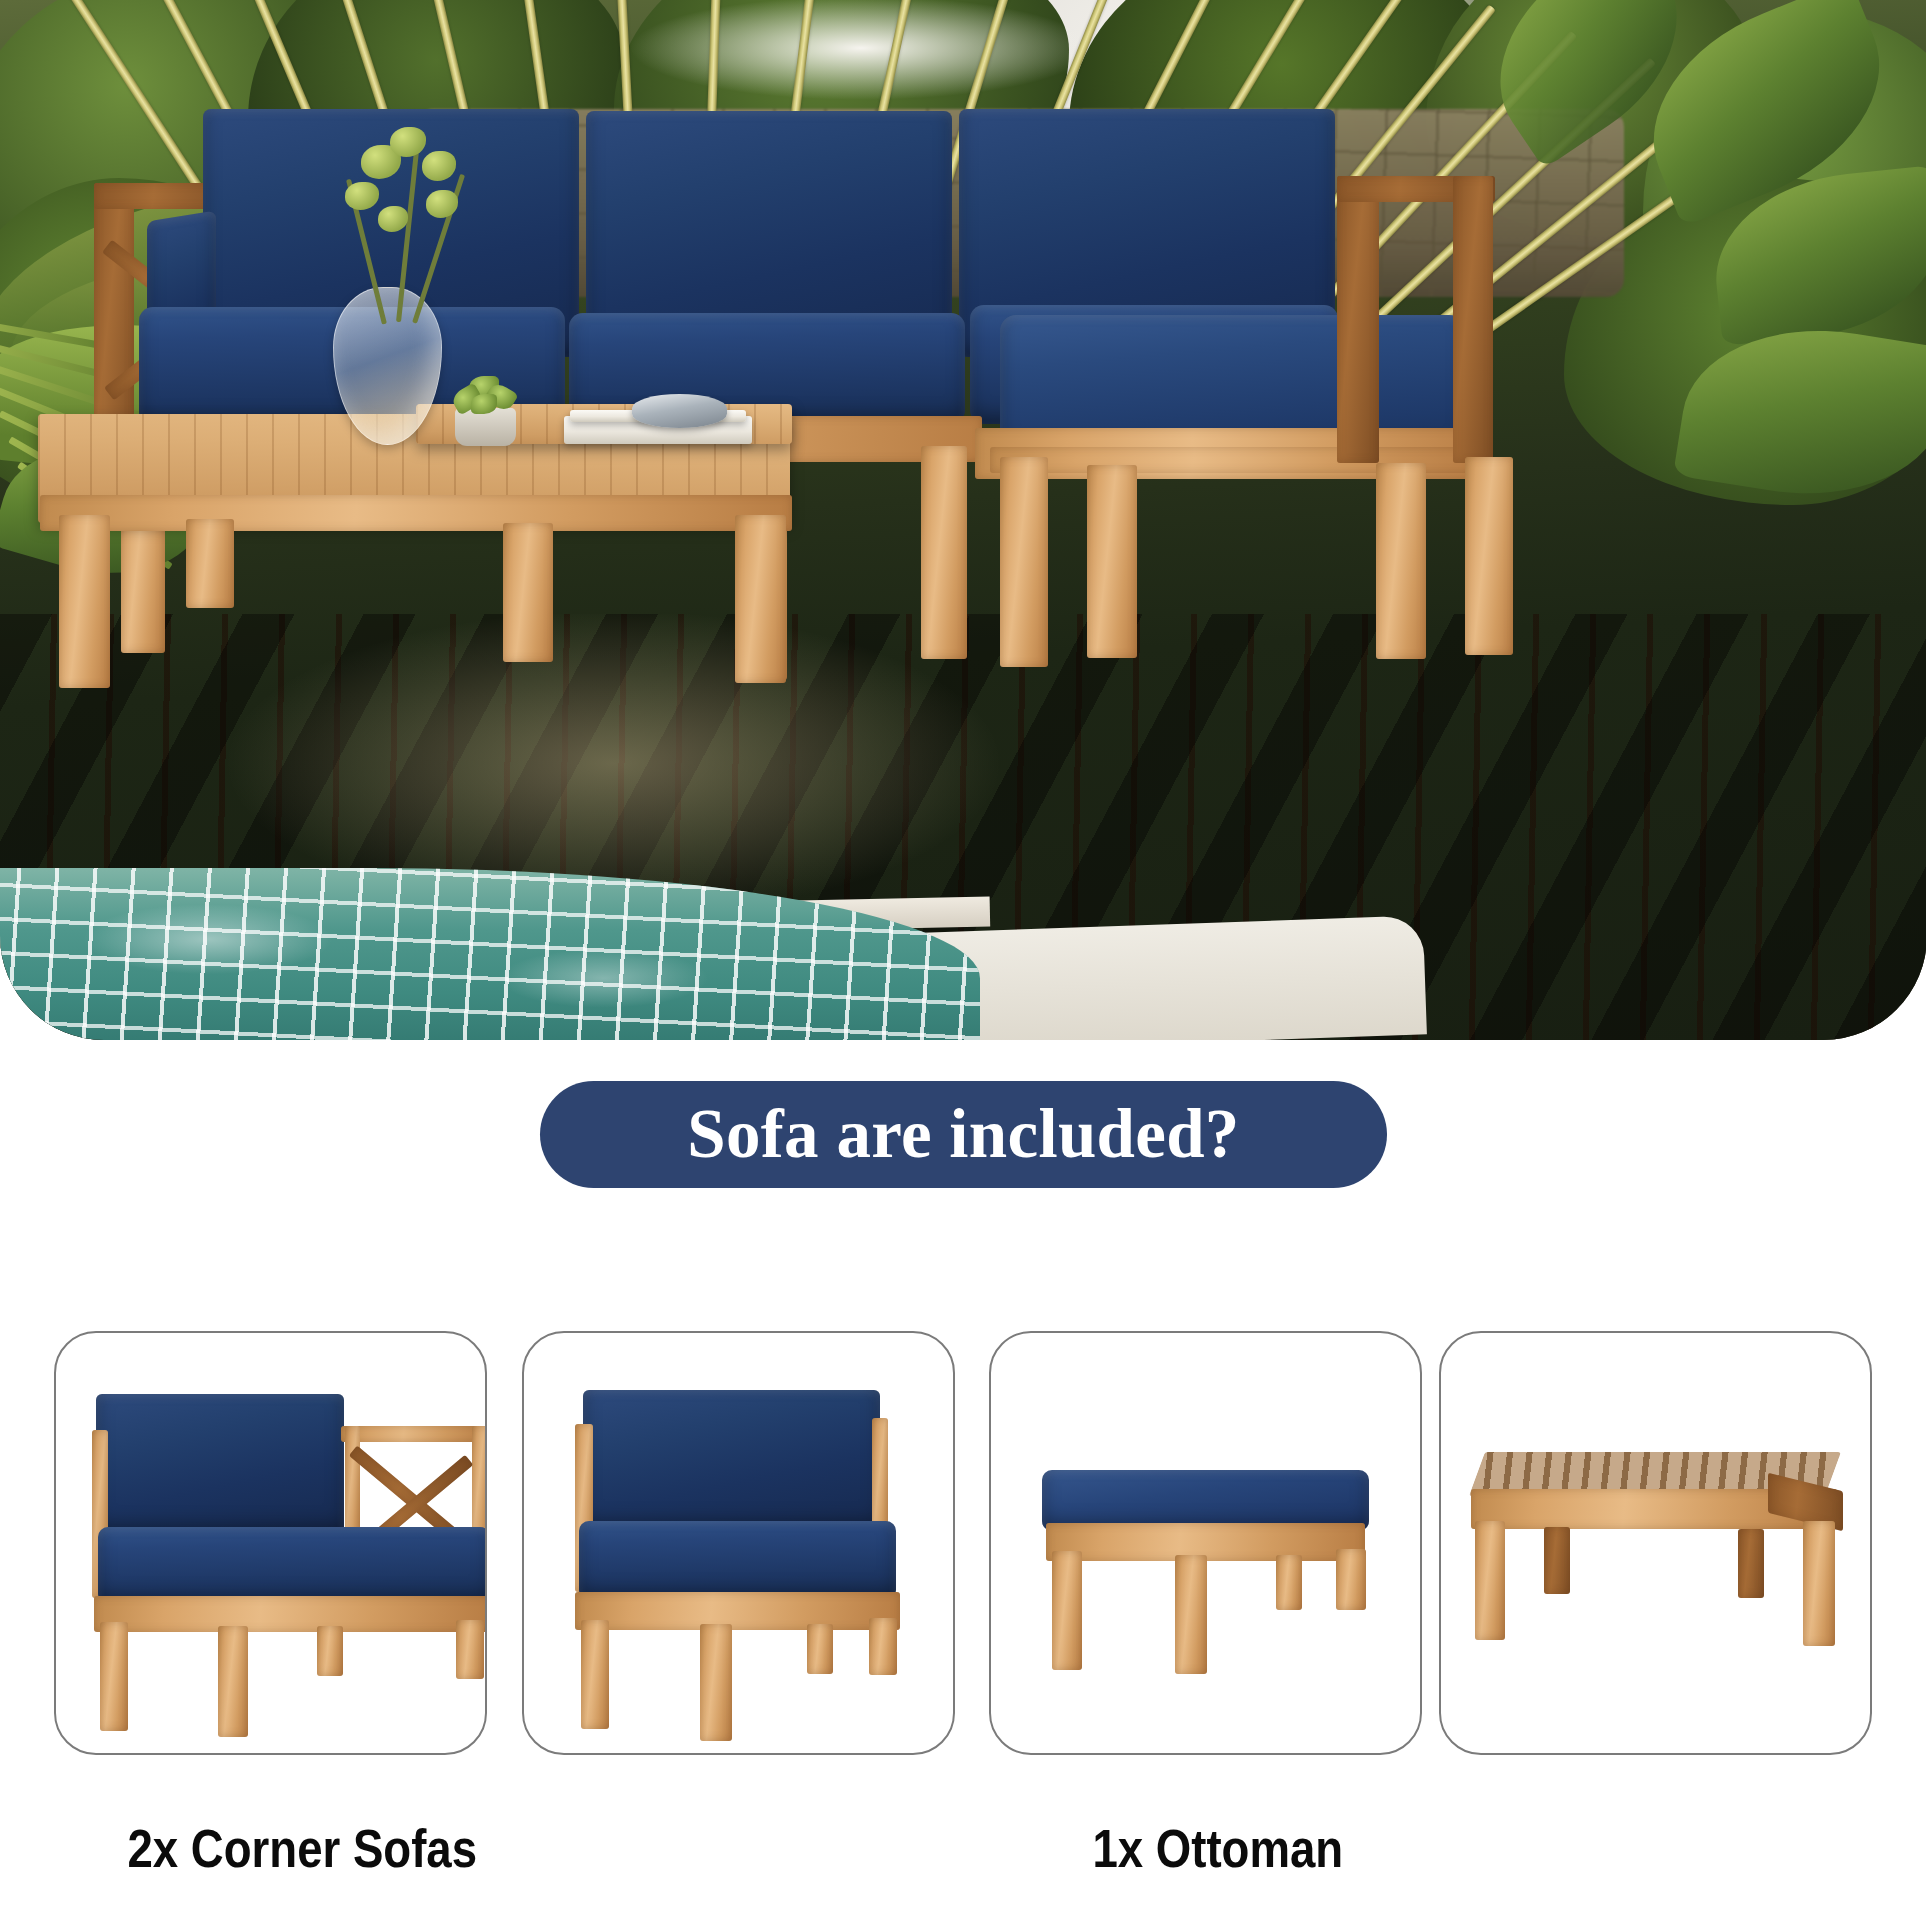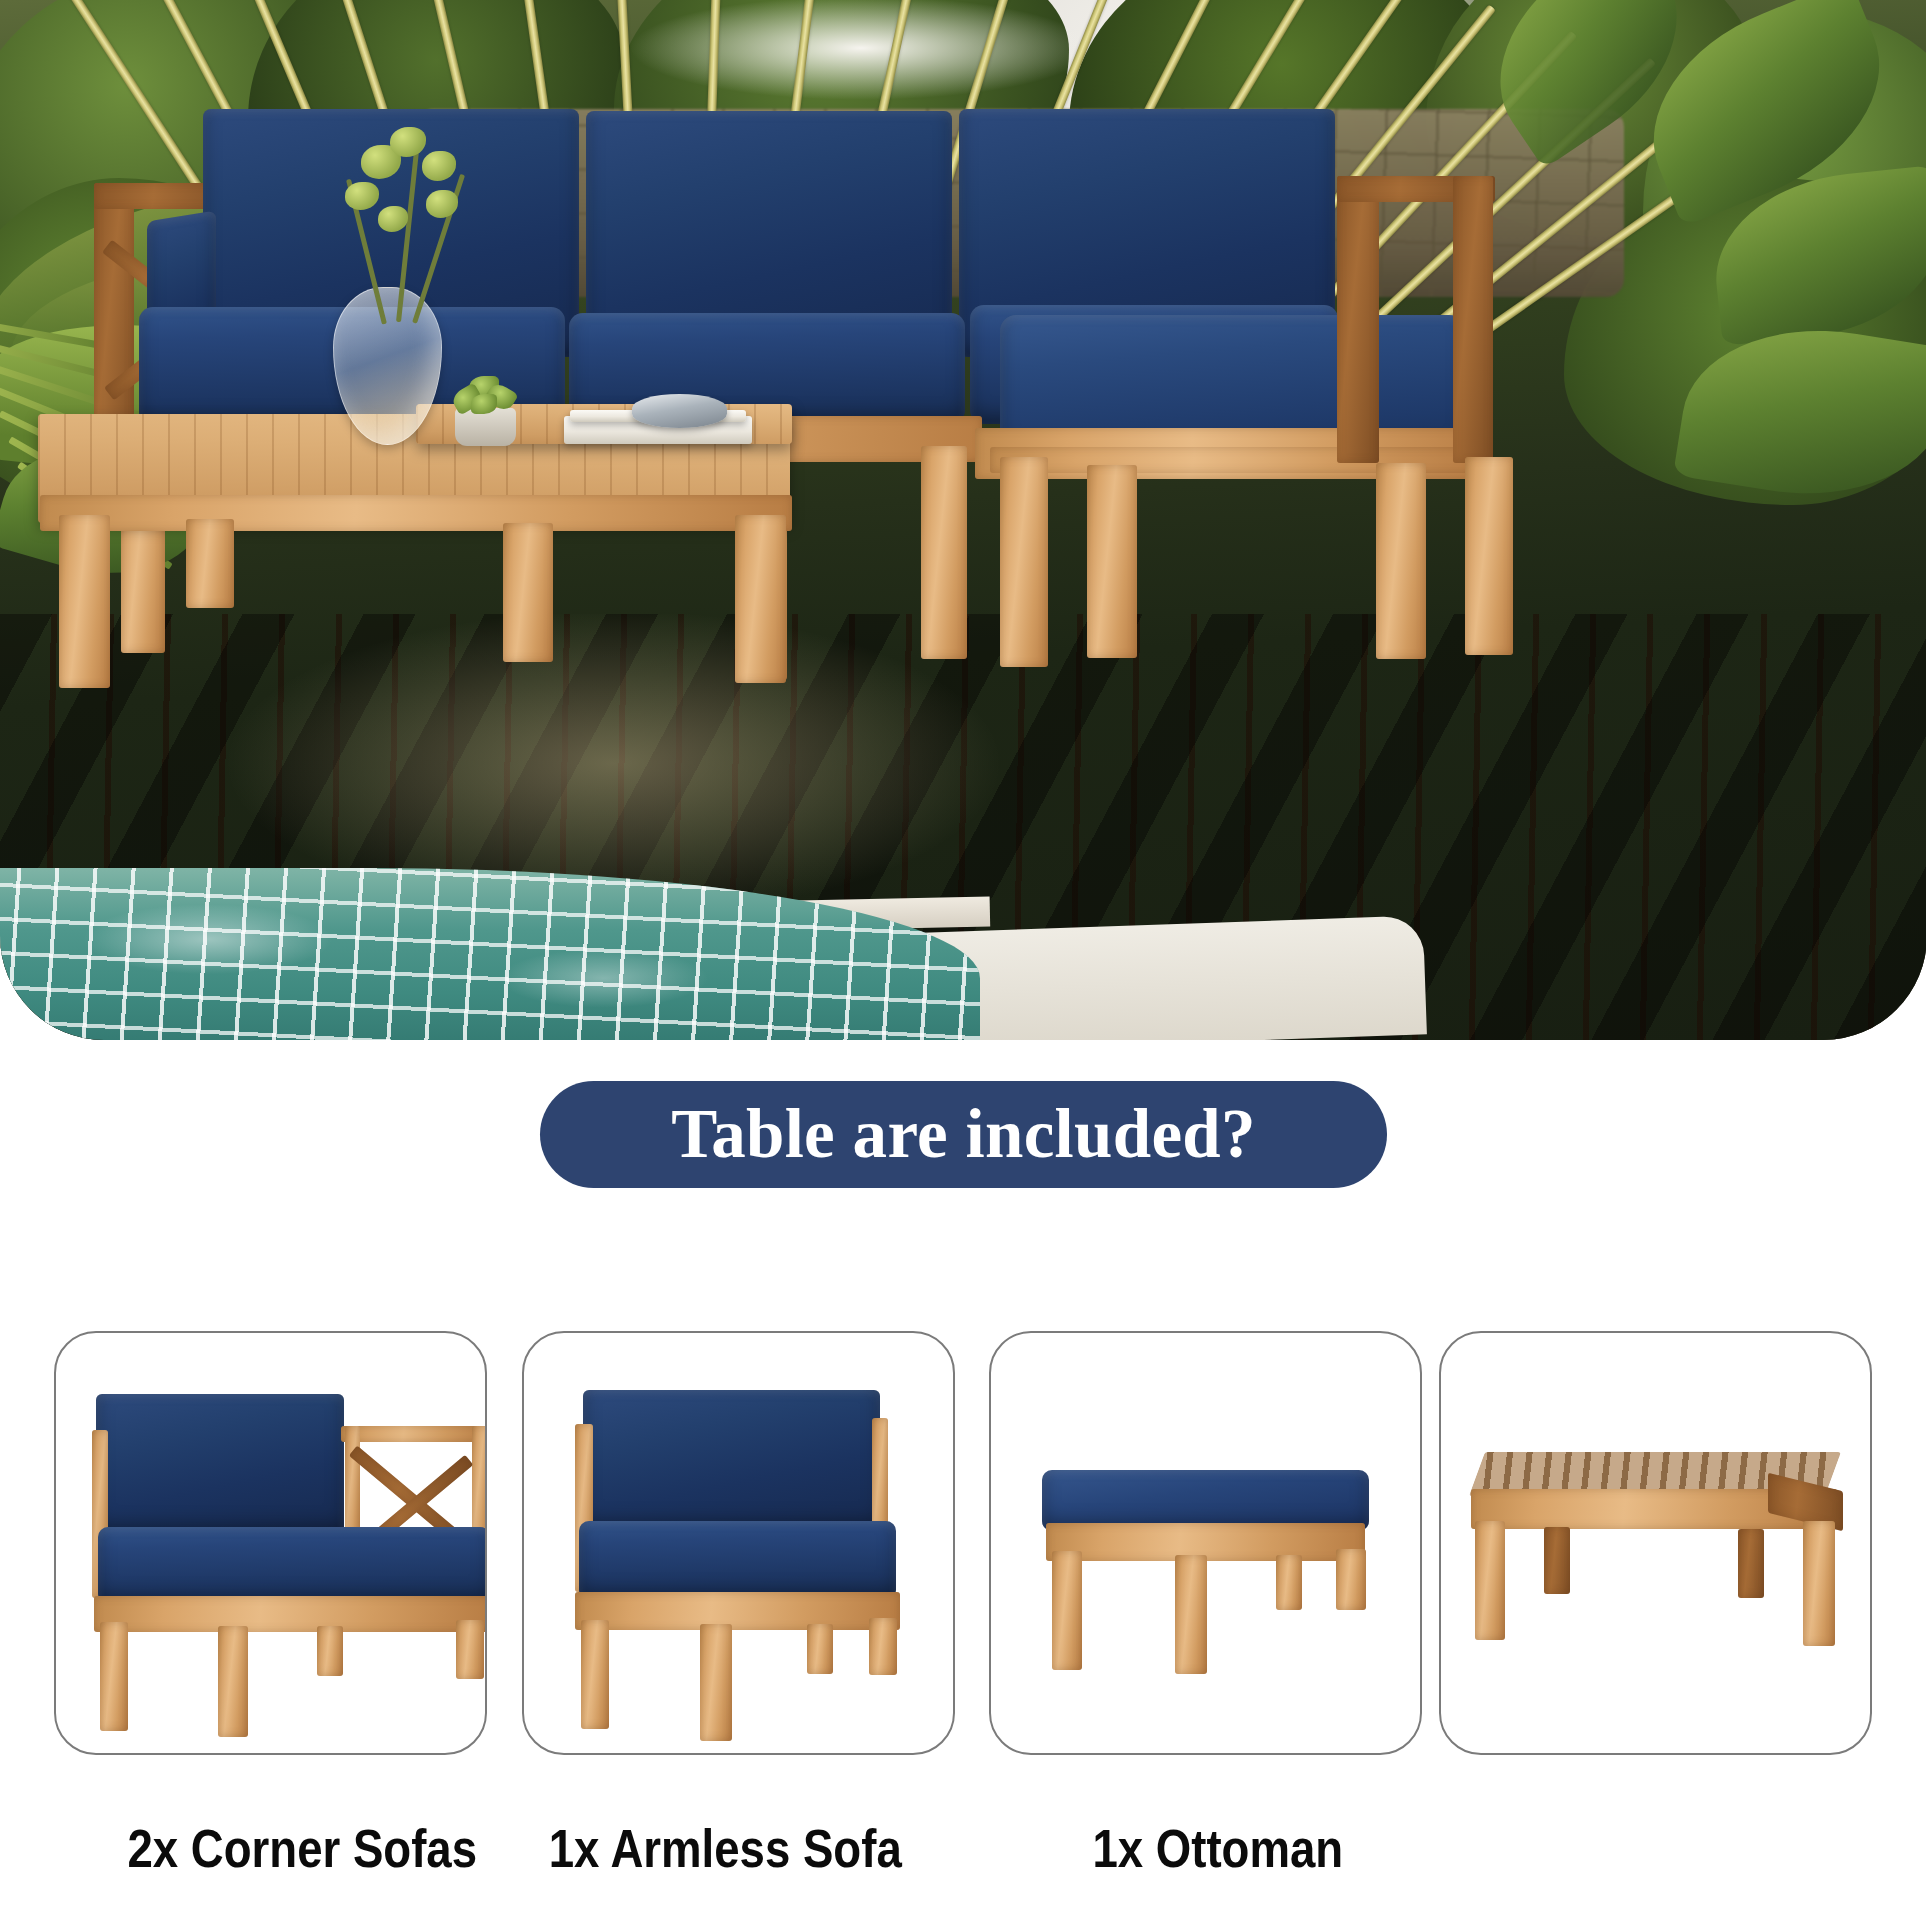--- a/index.html
+++ b/index.html
@@ -365,21 +365,21 @@
       </div>
 
       <div class="book" style="left:564px;top:416px;width:188px;height:28px;"></div>
       <div class="book" style="left:570px;top:410px;width:176px;height:12px;"></div>
 
       <div class="bowl" style="left:632px;top:394px;width:95px;height:34px;"></div>
     </div>
   </div>
 
   <div class="badge-wrap">
-    <div class="badge" style="background:#2e4470;">Table are included?</div>
+    <div class="badge" style="background:#2e4470;">Sofa are included?</div>
   </div>
 
 
   <div class="cards">
 
     <div class="card c0">
       <div class="thumb">
 
         <div class="cushion" style="left:40px;top:61px;width:248px;height:139px;border-radius:6px;"></div>
 
@@ -444,18 +444,17 @@
         <div class="wood" style="left:34px;top:188px;width:30px;height:119px;"></div>
         <div class="wood" style="left:362px;top:188px;width:32px;height:125px;"></div>
         <div class="wood dark" style="left:103px;top:194px;width:26px;height:67px;"></div>
         <div class="wood dark" style="left:297px;top:196px;width:26px;height:69px;"></div>
       </div>
     </div>
   </div>
 
   <div class="labels">
     <div class="label l0"><span>2x Corner Sofas</span></div>
-    <div class="label l1"><span>1x  Armless Sofa</span></div>
     <div class="label l2"><span>1x Ottoman</span></div>
   </div>
 
 </div>
 
 
 </body></html>

